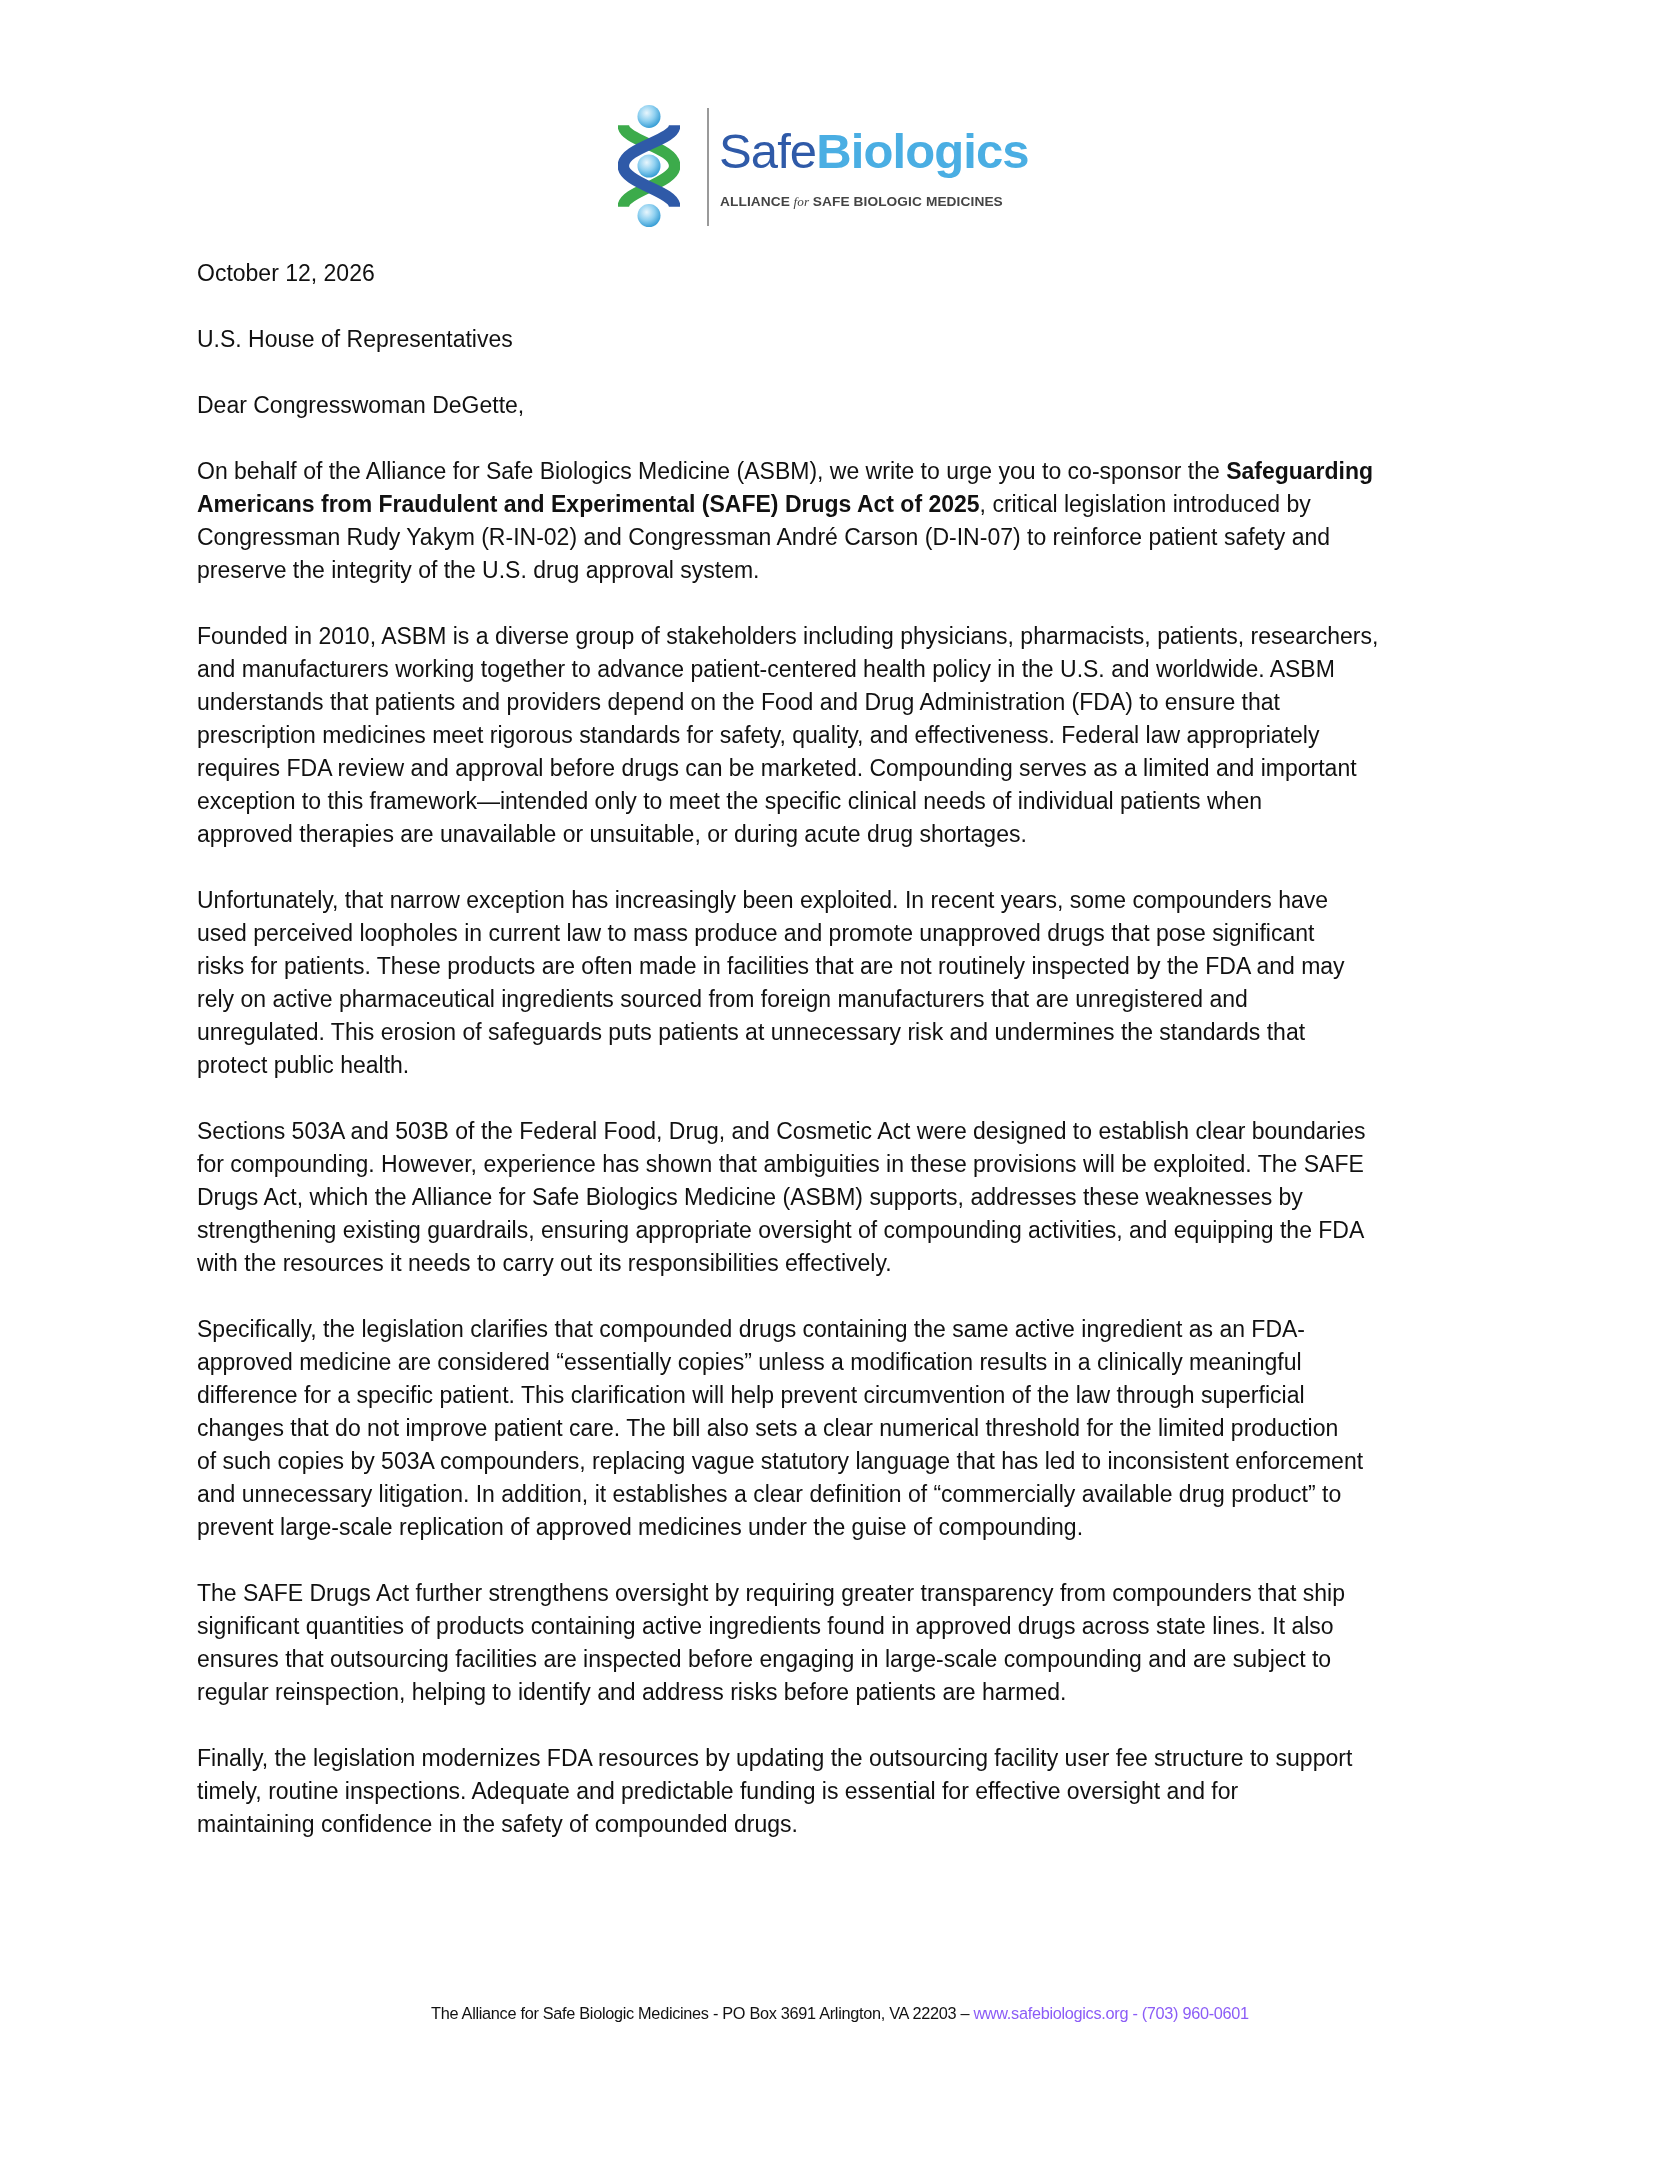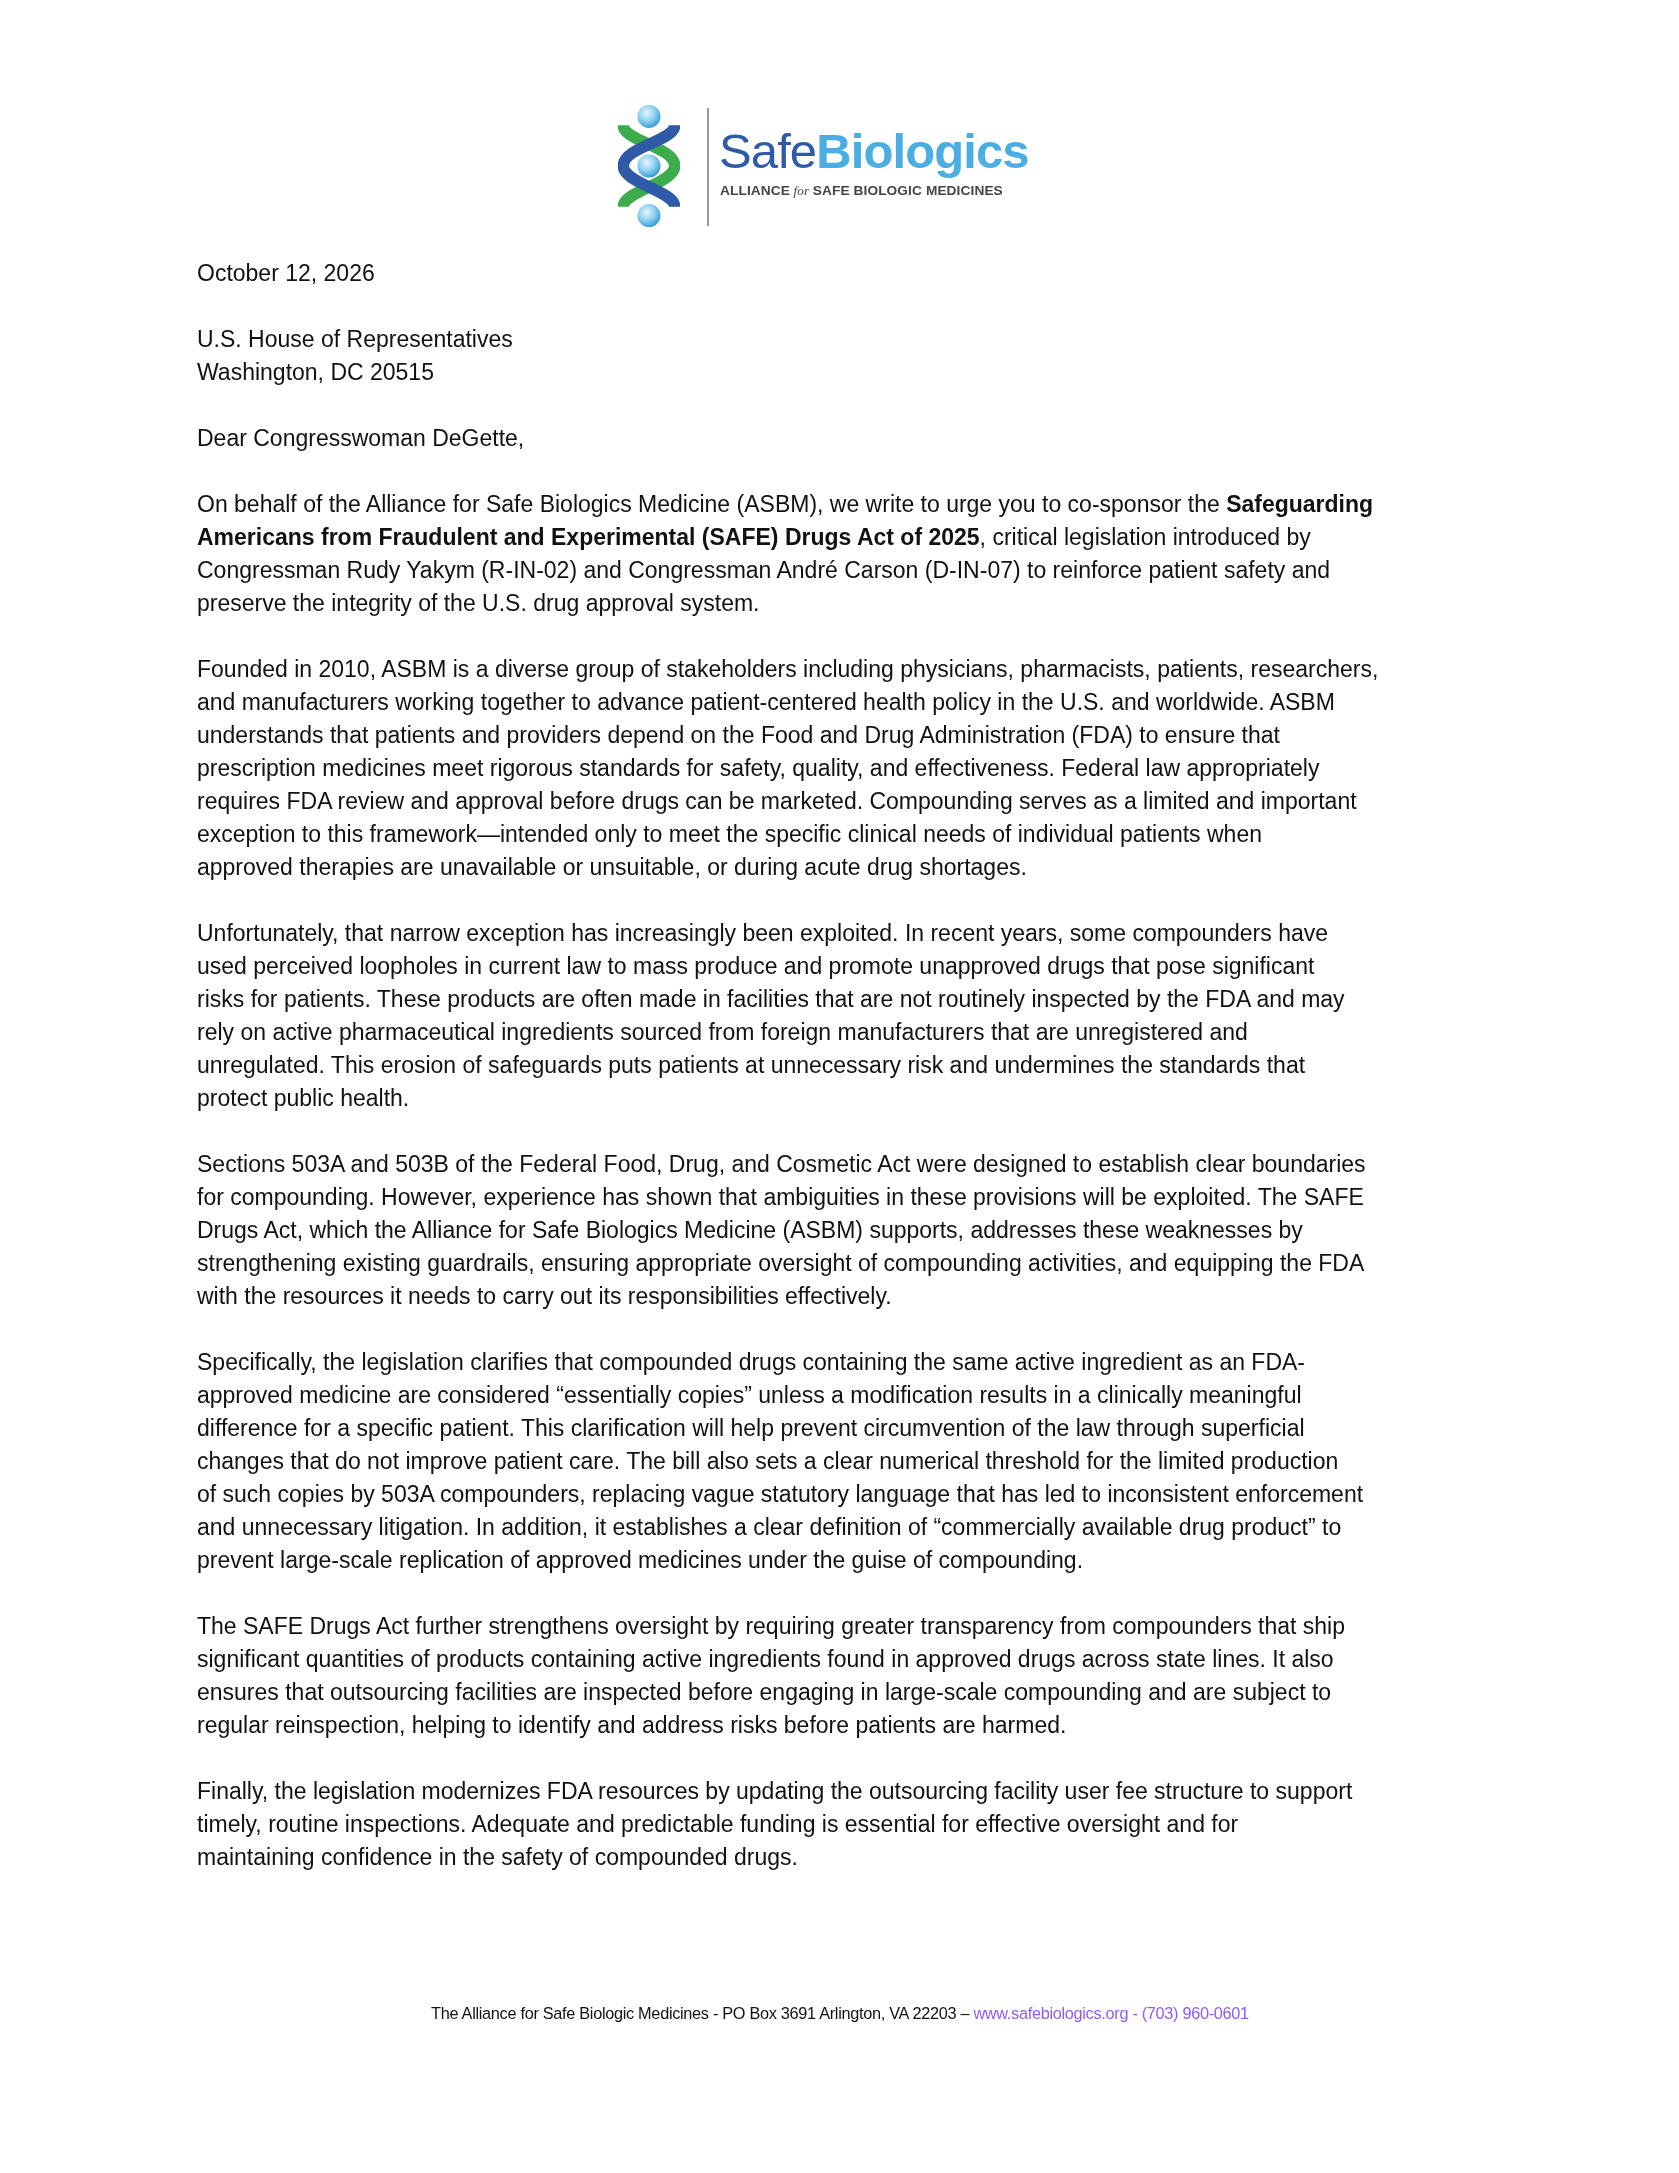--- a/index.html
+++ b/index.html
@@ -6,21 +6,21 @@
   body { width: 1680px; height: 2174px; position: relative; overflow: hidden;
          font-family: "Liberation Sans", sans-serif; color: #111; }
 
   
   .logo { position: absolute; left: 618px; top: 104px; width: 423px; height: 124px; }
   .logo-mark { position: absolute; left: 0; top: 0; width: 62px; height: 124px; }
   .logo-divider { position: absolute; left: 89px; top: 3.5px; width: 1.8px; height: 118px; background: #9a9a9a; }
   .logo-word { position: absolute; left: 101px; top: 23px; font-size: 49px; letter-spacing: -0.9px; line-height: 1; white-space: nowrap; }
   .logo-word .w1 { color: #2f5aa8; font-weight: 400; }
   .logo-word .w2 { color: #4aaee3; font-weight: 700; }
-  .logo-tag { position: absolute; left: 102px; top: 79px; font-size: 13.7px; font-weight: 700; color: #444; white-space: nowrap; letter-spacing: 0.1px; }
+  .logo-tag { position: absolute; left: 102px; top: 90px; font-size: 13.7px; font-weight: 700; color: #444; white-space: nowrap; letter-spacing: 0.1px; }
   .logo-tag .for { font-family: "Liberation Serif", serif; font-style: italic; font-weight: 400; font-size: 13.2px; margin: 0 3.5px; }
 
   
   .letter { position: absolute; left: 197px; top: 257px; width: 1297px;
             font-family: "Liberation Sans", sans-serif; font-size: 23px; line-height: 33px; color: #111; }
   .letter .block { margin: 0; white-space: pre-line; }
   .letter .gap { height: 33px; }
   .letter b { font-weight: 700; }
 
   
@@ -51,21 +51,20 @@
   <div class="logo-divider"></div>
   <div class="logo-word"><span class="w1">Safe</span><span class="w2">Biologics</span></div>
   <div class="logo-tag"><span>ALLIANCE</span><span class="for">for</span><span>SAFE BIOLOGIC MEDICINES</span></div>
 </div>
 
 <div class="letter">
   <p class="block">October 12, 2026</p>
   <div class="gap"></div>
   <div>
     <p class="block">U.S. House of Representatives</p>
-    <p class="block">Washington, DC 20515</p>
   </div>
   <div class="gap"></div>
   <p class="block">Dear Congresswoman DeGette,</p>
   <div class="gap"></div>
   <p class="block"><span style="white-space: pre-line;">On behalf of the Alliance for Safe Biologics Medicine (ASBM), we write to urge you to co-sponsor the </span><b style="white-space: pre-line;">Safeguarding
 Americans from Fraudulent and Experimental (SAFE) Drugs Act of 2025</b><span style="white-space: pre-line;">, critical legislation introduced by
 Congressman Rudy Yakym (R-IN-02) and Congressman André Carson (D-IN-07) to reinforce patient safety and
 preserve the integrity of the U.S. drug approval system.</span></p>
   <div class="gap"></div>
   <p class="block">Founded in 2010, ASBM is a diverse group of stakeholders including physicians, pharmacists, patients, researchers,

